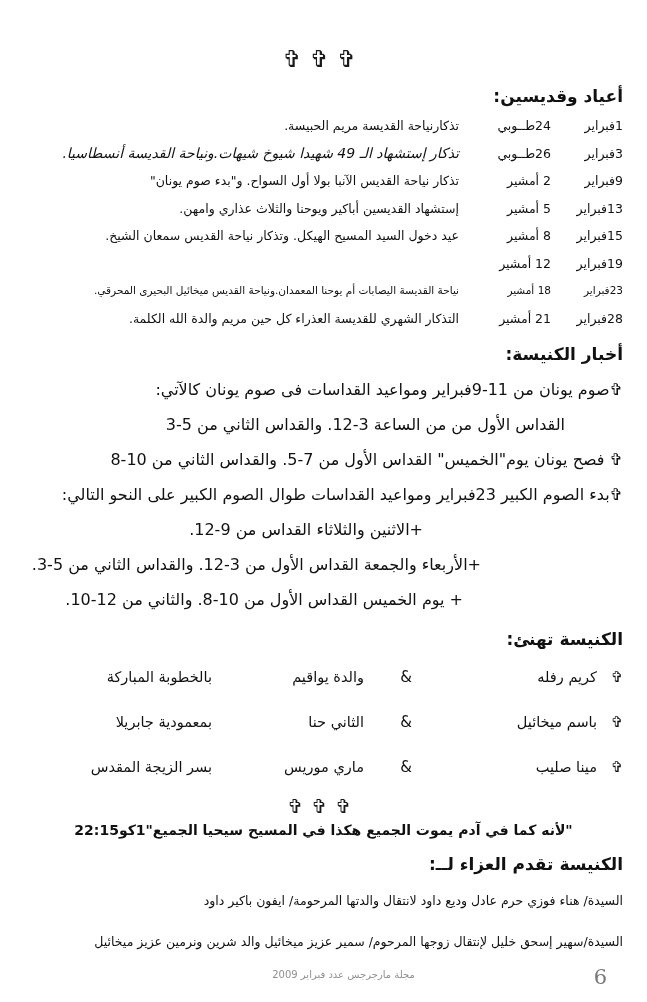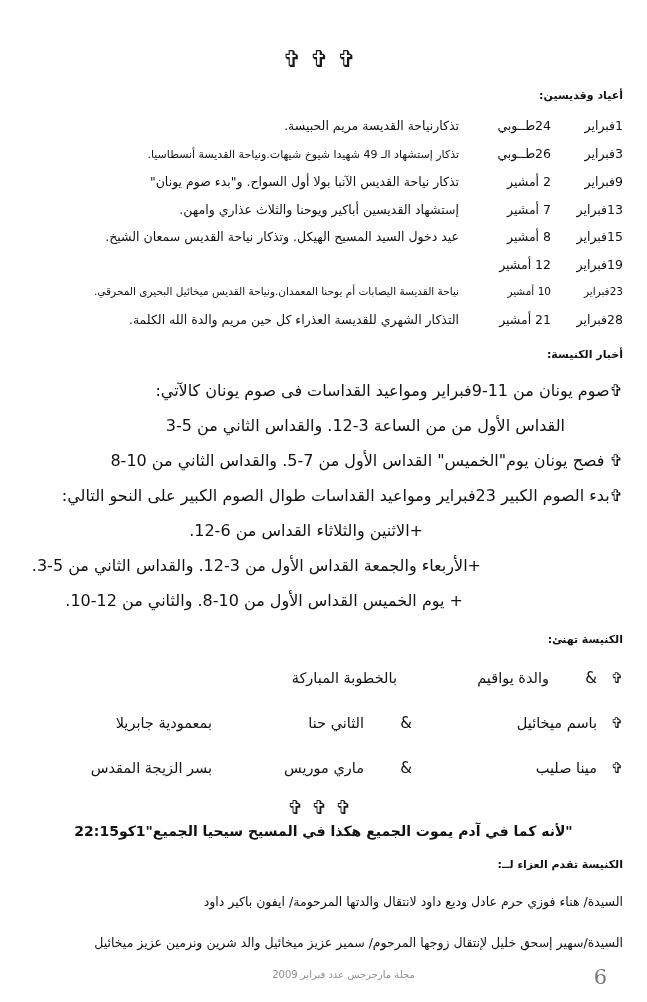--- a/index.html
+++ b/index.html
@@ -10,30 +10,30 @@
     background:#ffffff;
     color:#111;
     font-family:"DejaVu Sans","Liberation Sans",sans-serif;
     direction:rtl;
     overflow:hidden;
   }
   .crosses{text-align:center;letter-spacing:8px;color:#1a1a1a;}
   .crosses.top{padding-top:44px;font-size:23px;line-height:30px;}
   .crosses.mid{font-size:19px;line-height:24px;margin-top:4px;}
   .heading{
-    font-size:11px;font-weight:bold;
+    font-size:17px;font-weight:bold;
     margin:10px 24px 4px 24px;line-height:24px;
   }
   
   .feasts{margin:2px 24px 0 14px;}
   .frow{display:flex;align-items:baseline;line-height:27.5px;font-size:12.5px;}
   .fdate{flex:0 0 72px;}
   .fmonth{flex:0 0 92px;}
   .fdesc{flex:1 1 auto;}
-  .sm{font-size:11px;}
+  .sm{font-size:14px;font-style:italic;}
   .frow.xs{font-size:10.5px;}
   
   .news{margin:6px 24px 0 14px;}
   .nline{font-size:16px;line-height:35px;white-space:nowrap;}
   .ind1{padding-right:58px;}
   .ind2{padding-right:200px;}
   .ind3{padding-right:142px;}
   .ind4{padding-right:160px;}
   
   .congrats{margin:4px 24px 0 14px;}
@@ -83,61 +83,62 @@
       <span class="fmonth">26طــوبي</span>
       <span class="fdesc sm">تذكار إستشهاد الـ 49 شهيدا شيوخ شيهات.ونياحة القديسة أنسطاسيا.</span>
     </div>
     <div class="frow">
       <span class="fdate">9فبراير</span>
       <span class="fmonth">2 أمشير</span>
       <span class="fdesc">تذكار نياحة القديس الآنبا بولا أول السواح. و"بدء صوم يونان"</span>
     </div>
     <div class="frow">
       <span class="fdate">13فبراير</span>
-      <span class="fmonth">7 أمشير</span>
+      <span class="fmonth">5 أمشير</span>
       <span class="fdesc">إستشهاد القديسين أباكير ويوحنا والثلاث عذاري وامهن.</span>
     </div>
     <div class="frow">
       <span class="fdate">15فبراير</span>
       <span class="fmonth">8 أمشير</span>
       <span class="fdesc">عيد دخول السيد المسيح الهيكل. وتذكار نياحة القديس سمعان الشيخ.</span>
     </div>
     <div class="frow">
       <span class="fdate">19فبراير</span>
       <span class="fmonth">12 أمشير</span>
     </div>
     <div class="frow xs">
       <span class="fdate">23فبراير</span>
-      <span class="fmonth">10 أمشير</span>
+      <span class="fmonth">18 أمشير</span>
       <span class="fdesc">نياحة القديسة اليصابات أم يوحنا المعمدان.ونياحة القديس ميخائيل البحيرى المحرقي.</span>
     </div>
     <div class="frow">
       <span class="fdate">28فبراير</span>
       <span class="fmonth">21 أمشير</span>
       <span class="fdesc">التذكار الشهري للقديسة العذراء كل حين مريم والدة الله الكلمة.</span>
     </div>
   </div>
 
   <div class="heading">أخبار الكنيسة:</div>
 
   <div class="news">
     <div class="nline">✞صوم يونان من 11-9فبراير ومواعيد القداسات فى صوم يونان كالآتي:</div>
     <div class="nline ind1">القداس الأول من من الساعة 3-12. والقداس الثاني من 5-3</div>
     <div class="nline">✞ فصح يونان يوم"الخميس" القداس الأول من 7-5. والقداس الثاني من 10-8</div>
     <div class="nline">✞بدء الصوم الكبير 23فبراير ومواعيد القداسات طوال الصوم الكبير على النحو التالي:</div>
-    <div class="nline ind2">+الاثنين والثلاثاء القداس من 6-12.</div>
+    <div class="nline ind2">+الاثنين والثلاثاء القداس من 9-12.</div>
     <div class="nline ind3">+الأربعاء والجمعة القداس الأول من 3-12. والقداس الثاني من 5-3.</div>
     <div class="nline ind4">+ يوم الخميس القداس الأول من 10-8. والثاني من 12-10.</div>
   </div>
 
   <div class="heading">الكنيسة تهنئ:</div>
 
   <div class="congrats">
     <div class="crow">
       <span class="cross">✞</span>
+      <span class="name1">كريم رفله</span>
       <span class="amp">&amp;</span>
       <span class="name2">والدة يواقيم</span>
       <span class="occasion">بالخطوبة المباركة</span>
     </div>
     <div class="crow">
       <span class="cross">✞</span>
       <span class="name1">باسم ميخائيل</span>
       <span class="amp">&amp;</span>
       <span class="name2">الثاني حنا</span>
       <span class="occasion">بمعمودية جابريلا</span>

